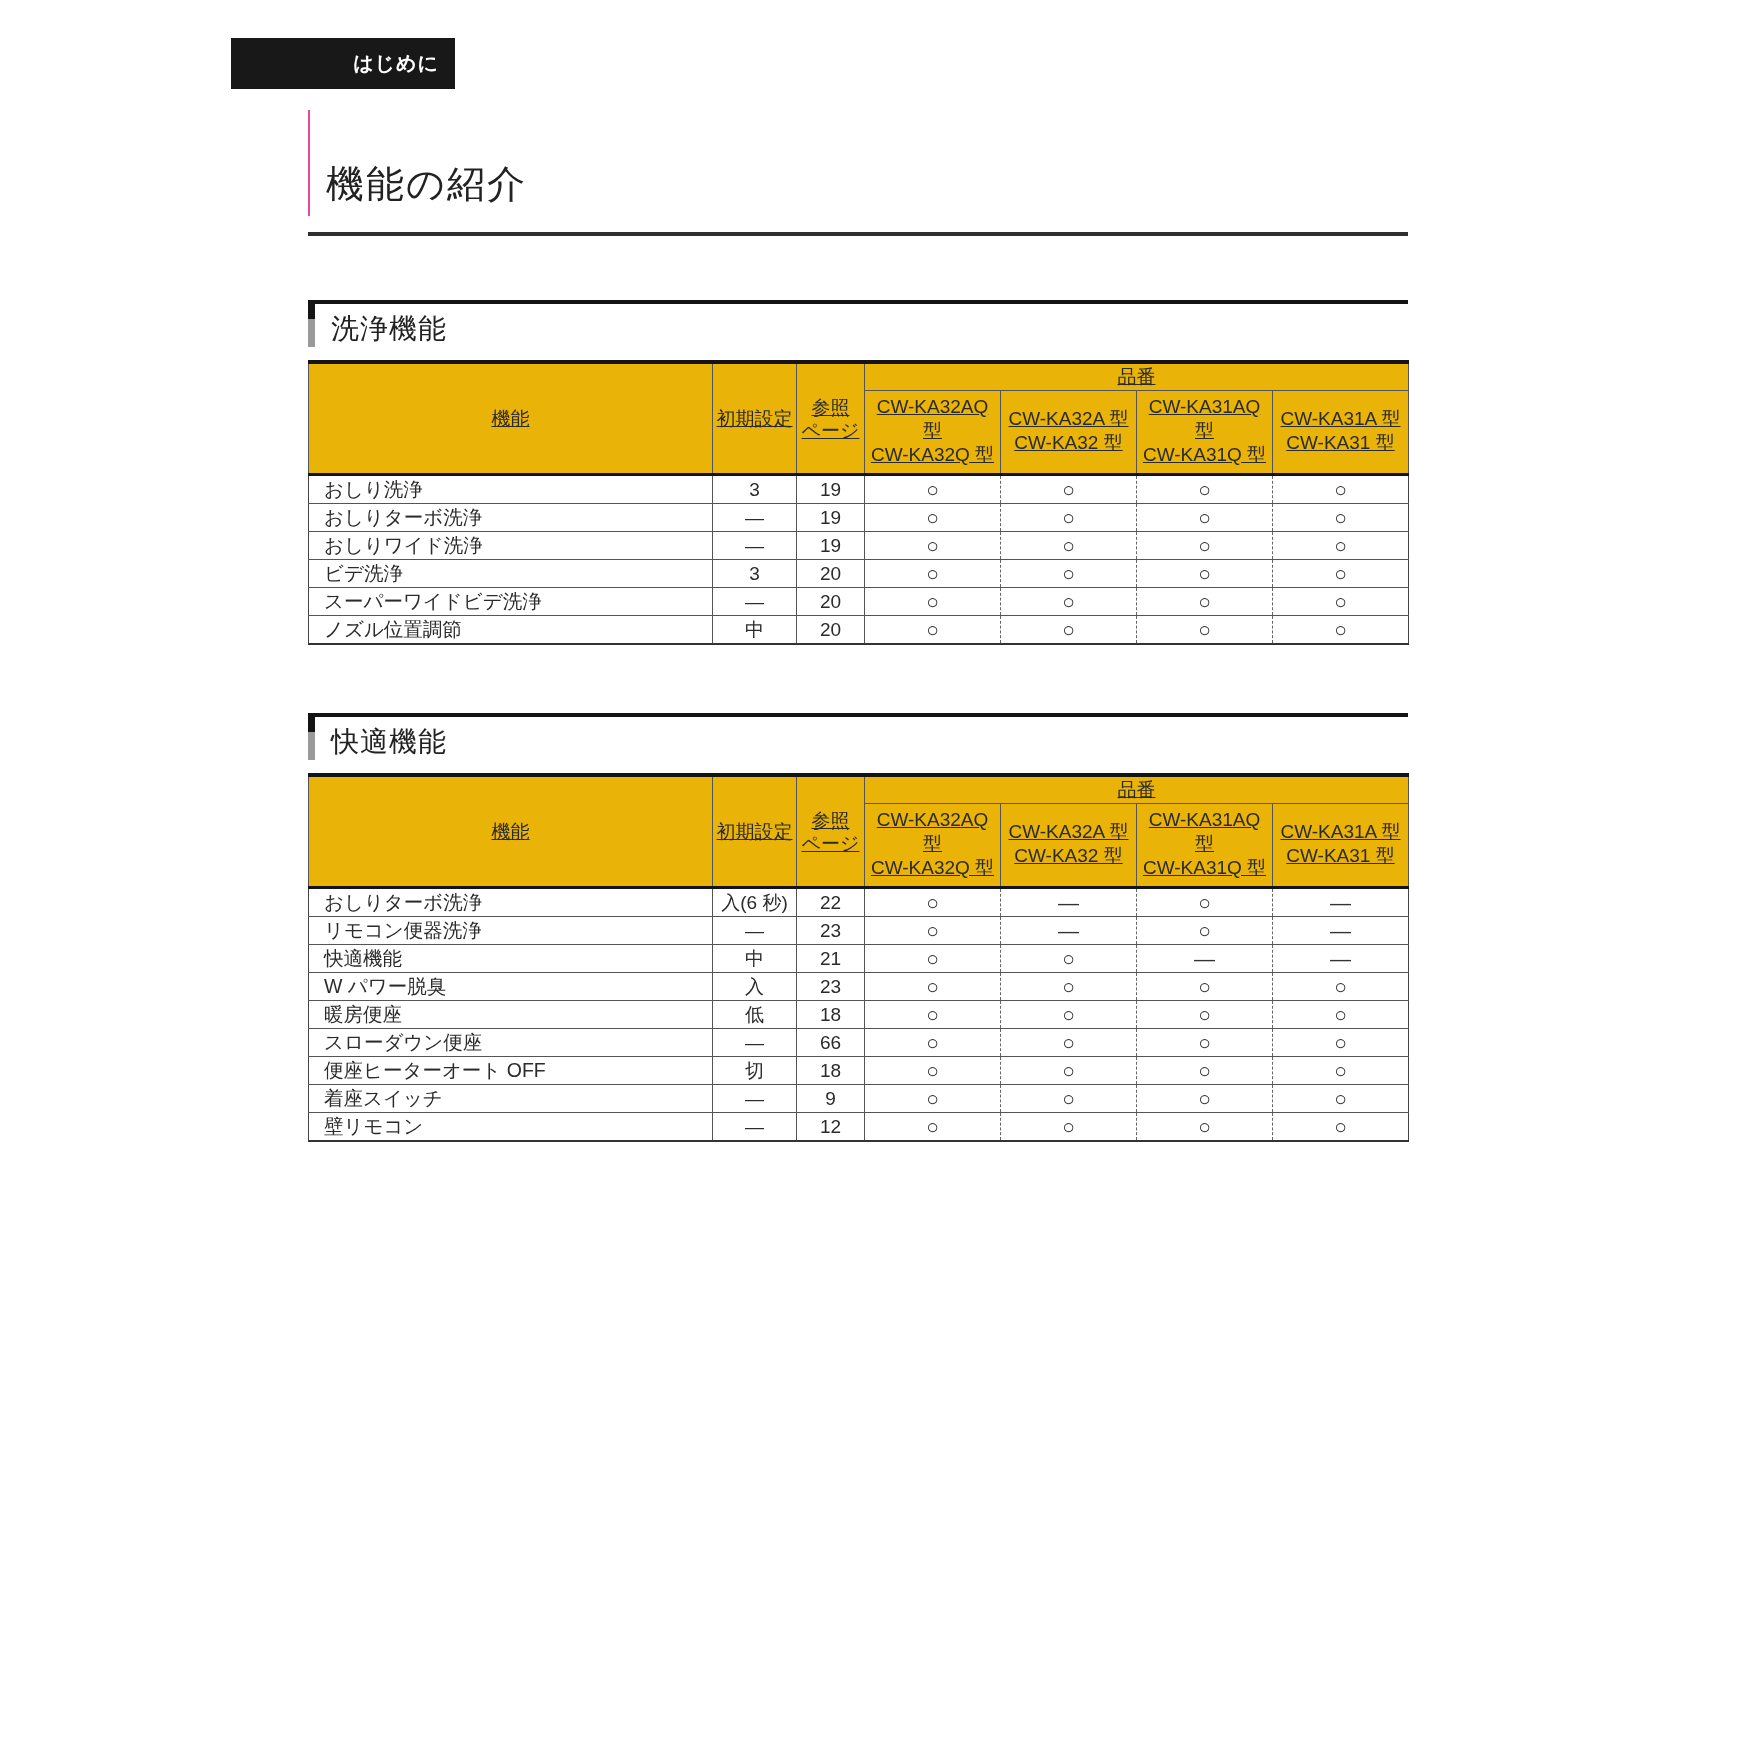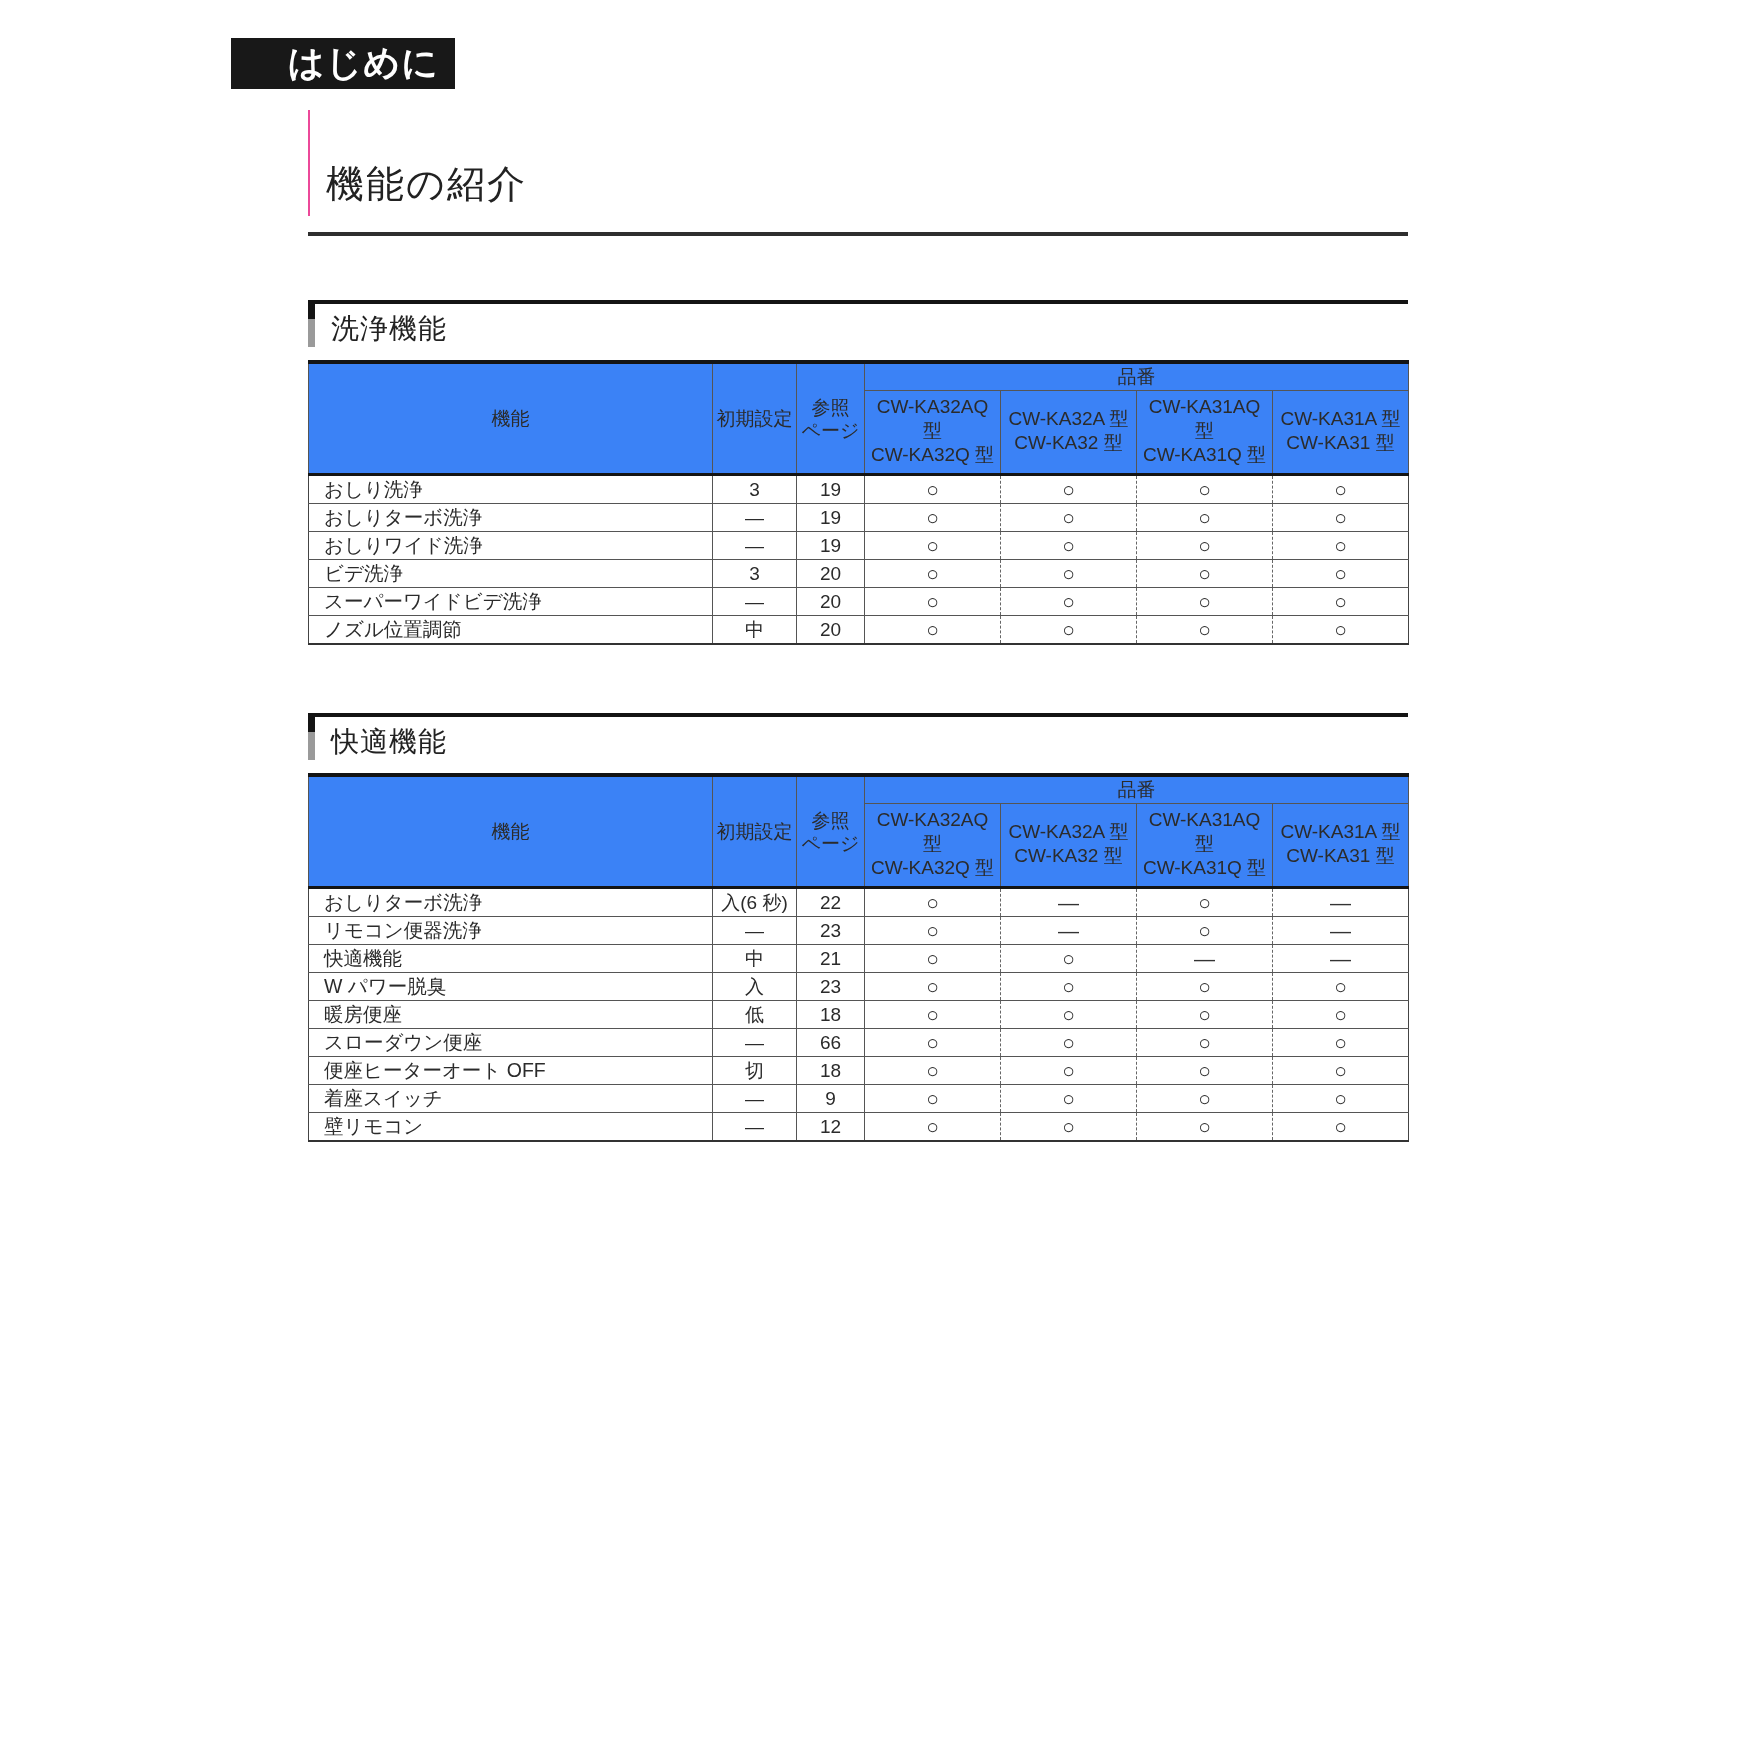--- a/index.html
+++ b/index.html
@@ -5,21 +5,21 @@
   html,body{margin:0;padding:0;background:#e8e8e8;}
   .page{
     position:relative; width:1754px; height:1754px; background:#ffffff;
     font-family:"Liberation Sans", sans-serif; color:#2b2b2b; overflow:hidden;
   }
   
   .badge{
     position:absolute; left:231px; top:38px; width:224px; height:51px;
     background:#181818; color:#ffffff; display:flex; align-items:center;
     justify-content:flex-end; padding-right:16px; box-sizing:border-box;
-    font-size:36px; font-weight:bold; letter-spacing:1px;
+    font-size:20px; font-weight:bold; letter-spacing:1px;
   }
   .content{ position:absolute; left:308px; top:0; width:1100px; }
   
   .title-wrap{
     margin-top:110px; height:106px; border-left:2px solid #ec4899;
     display:flex; align-items:flex-end; padding-left:16px; box-sizing:border-box;
   }
   .doc-title{ font-size:38px; font-weight:normal; margin:0 0 6px 0; letter-spacing:2px; color:#222; }
   .title-rule{ height:4px; background:#2e2e2e; margin-top:16px; }
   
@@ -35,21 +35,21 @@
   }
   .sec-title{ font-size:28px; font-weight:normal; margin:6px 0 0 0; padding-left:23px; color:#222; letter-spacing:1px;}
   
   table.ftable{
     border-collapse:collapse; table-layout:fixed; width:1100px; margin-top:12px;
     font-size:19px; color:#2b2b2b;
   }
   .ftable col.w-func{width:404px;} .ftable col.w-init{width:84px;}
   .ftable col.w-ref{width:68px;}  .ftable col.w-model{width:136px;}
   .ftable thead th{
-    background:#3b82f6; font-weight:normal; border:1px solid #555; padding:0;
+    background:#eab308; font-weight:normal; border:1px solid #555; padding:0;text-decoration:underline;
   }
   .ftable{ border:1.5px solid #444; border-top:4px solid #141414; border-bottom:2px solid #333; }
   .ftable thead th.rs{ border-bottom:3px solid #141414; }
   .ftable thead th.c-group{ height:26px; border-bottom:1px solid #555; }
   .ftable thead th.c-model{ border-bottom:3px solid #141414; padding:4px 0 6px 0; }
   .ftable .mline{ line-height:24px; font-size:19px; text-align:center; }
   .ftable thead th.c-ref{ line-height:23px; }
   .ftable tbody td{
     border-top:1px solid #555; height:27px; padding:0; text-align:center;
     background:#ffffff;

